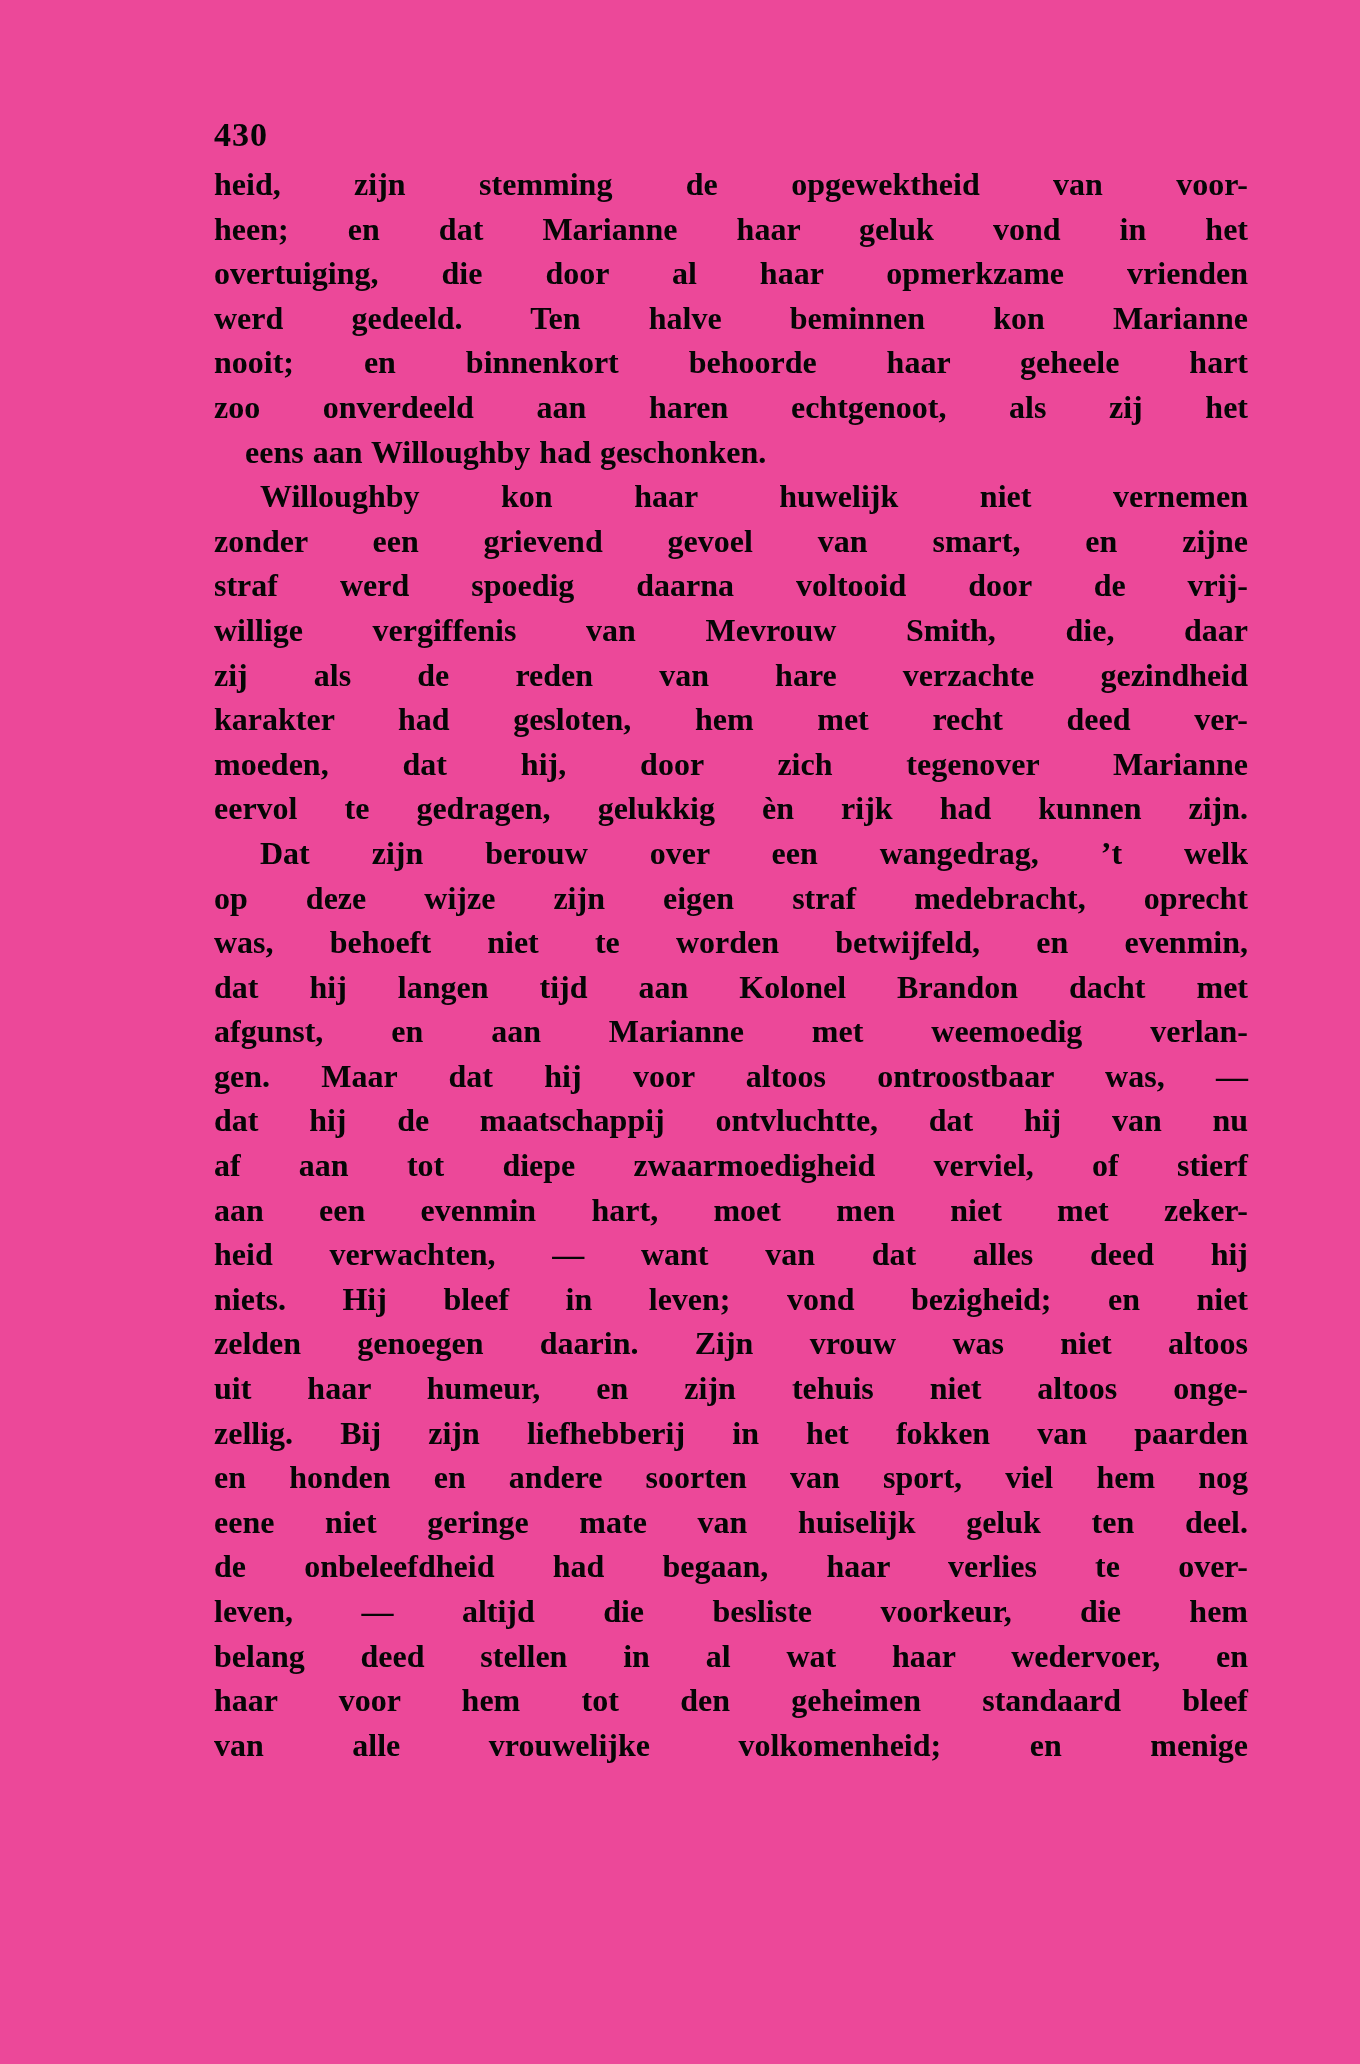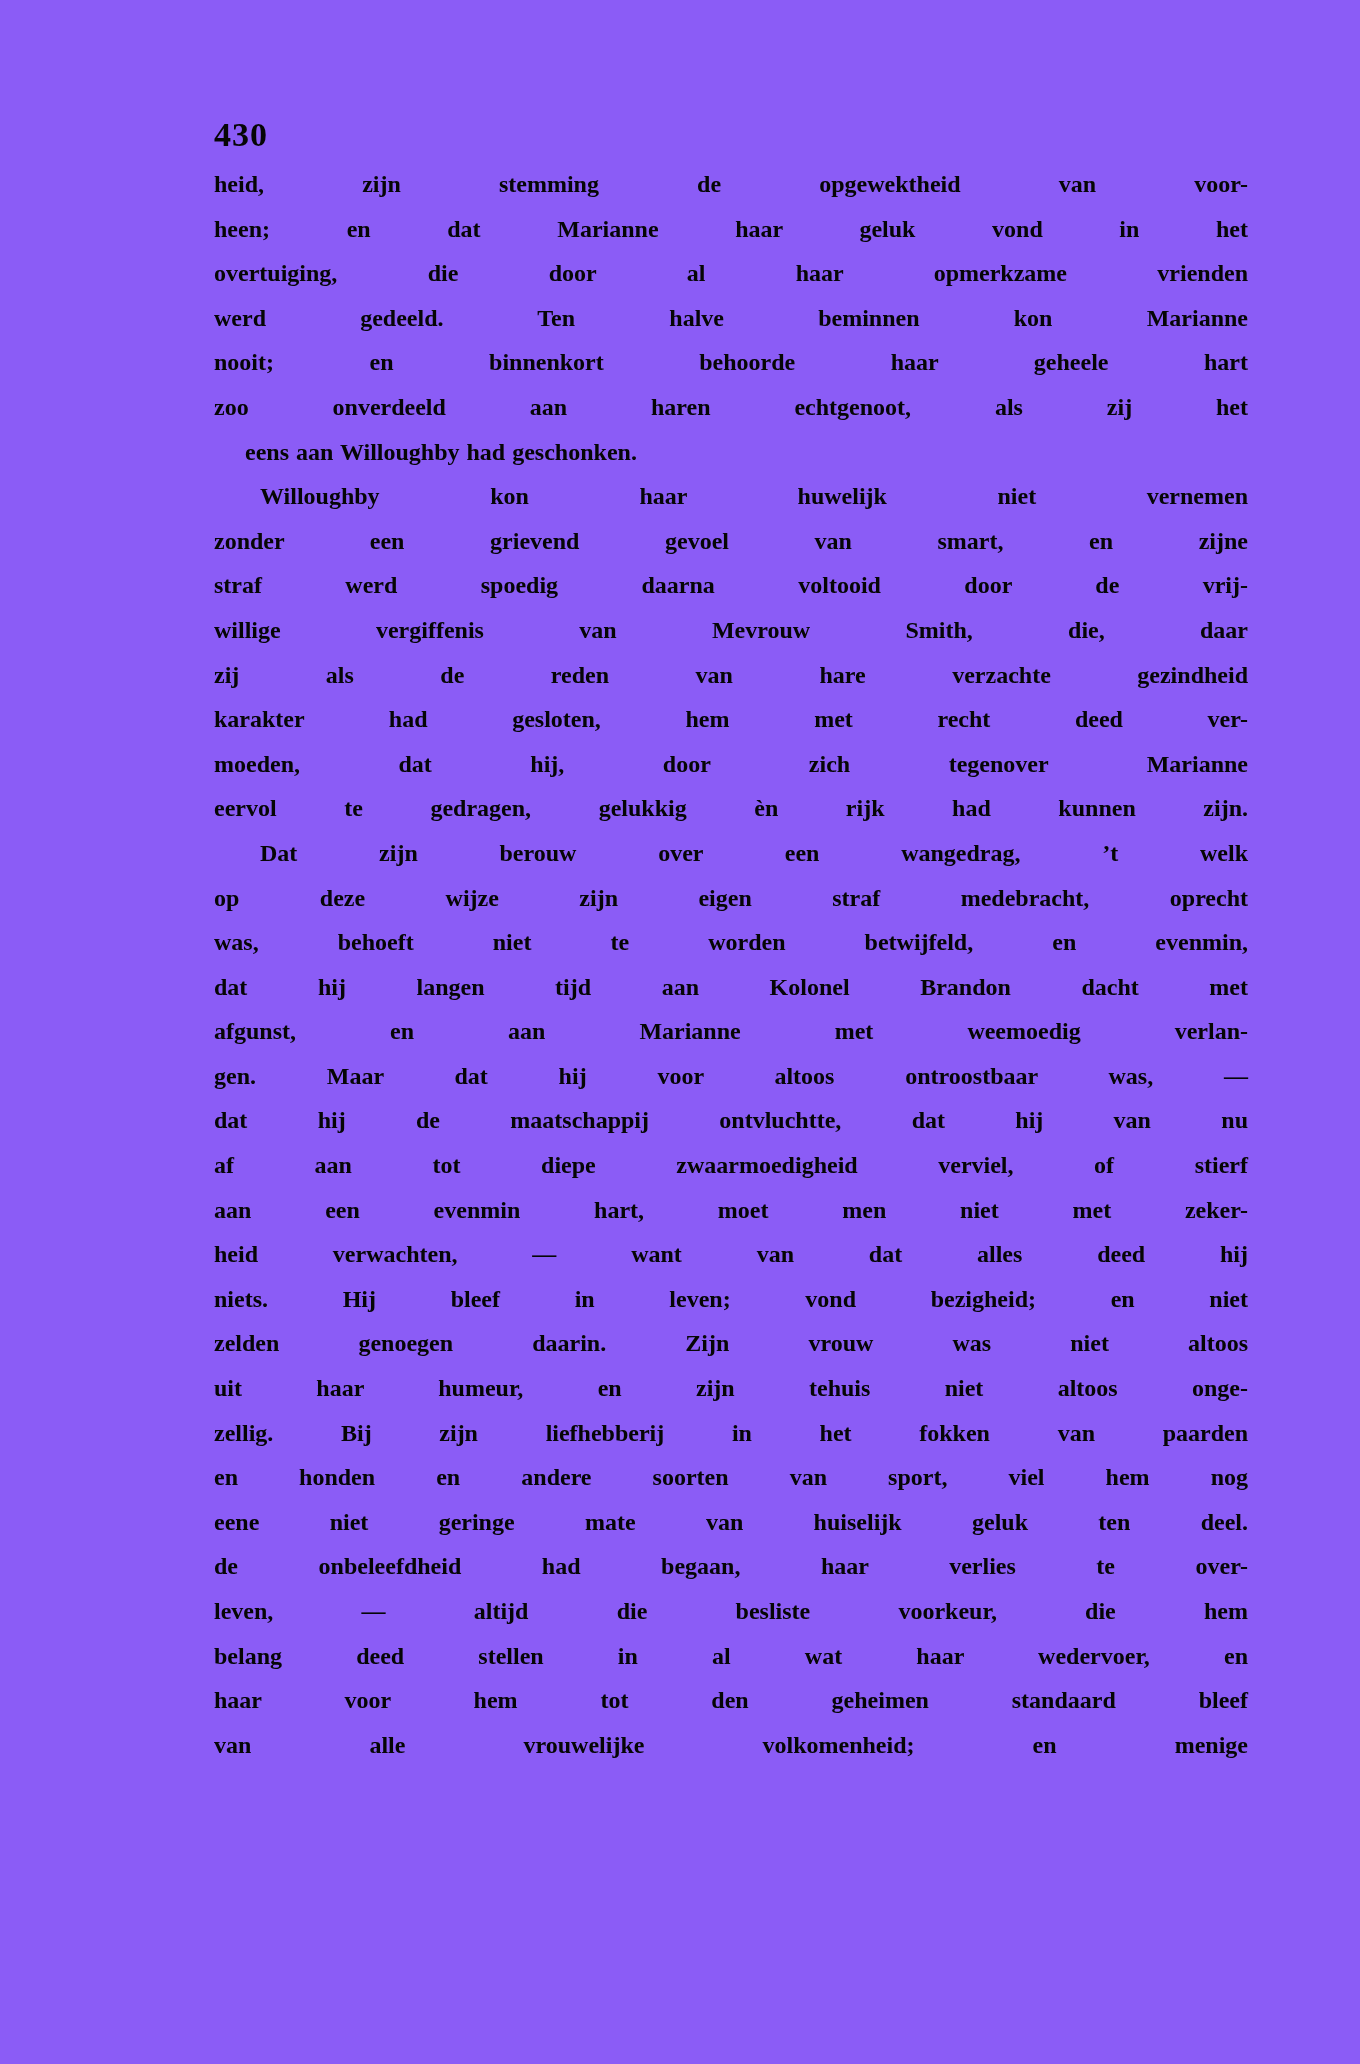--- a/index.html
+++ b/index.html
@@ -10,41 +10,41 @@
     width: 1360px;
     height: 2064px;
     background: #ffffff;
     position: relative;
     overflow: hidden;
     font-family: "Liberation Serif", serif;
   }
   .page {
     position: absolute;
     inset: 0;
-    background: #8b5cf6;
+    background: #ec4899;
   }
   .text-block {
     position: absolute;
     left: 214px;
     top: 112px;
     width: 1034px;
     color: #060606;
   }
   .page-number {
     font-size: 34px;
     line-height: 46px;
     font-weight: 700;
     letter-spacing: 1px;
     margin-bottom: 4px;
   }
   .lines {
     width: 100%;
   }
   .line {
-    font-size: 24px;
+    font-size: 32px;
     line-height: 44.6px;
     font-weight: 700;
     color: #060606;
     text-align: justify;
     text-align-last: justify;
     word-spacing: 1px;
   }
   .line.ragged {
     text-align-last: left;
     margin-left: 31px;

